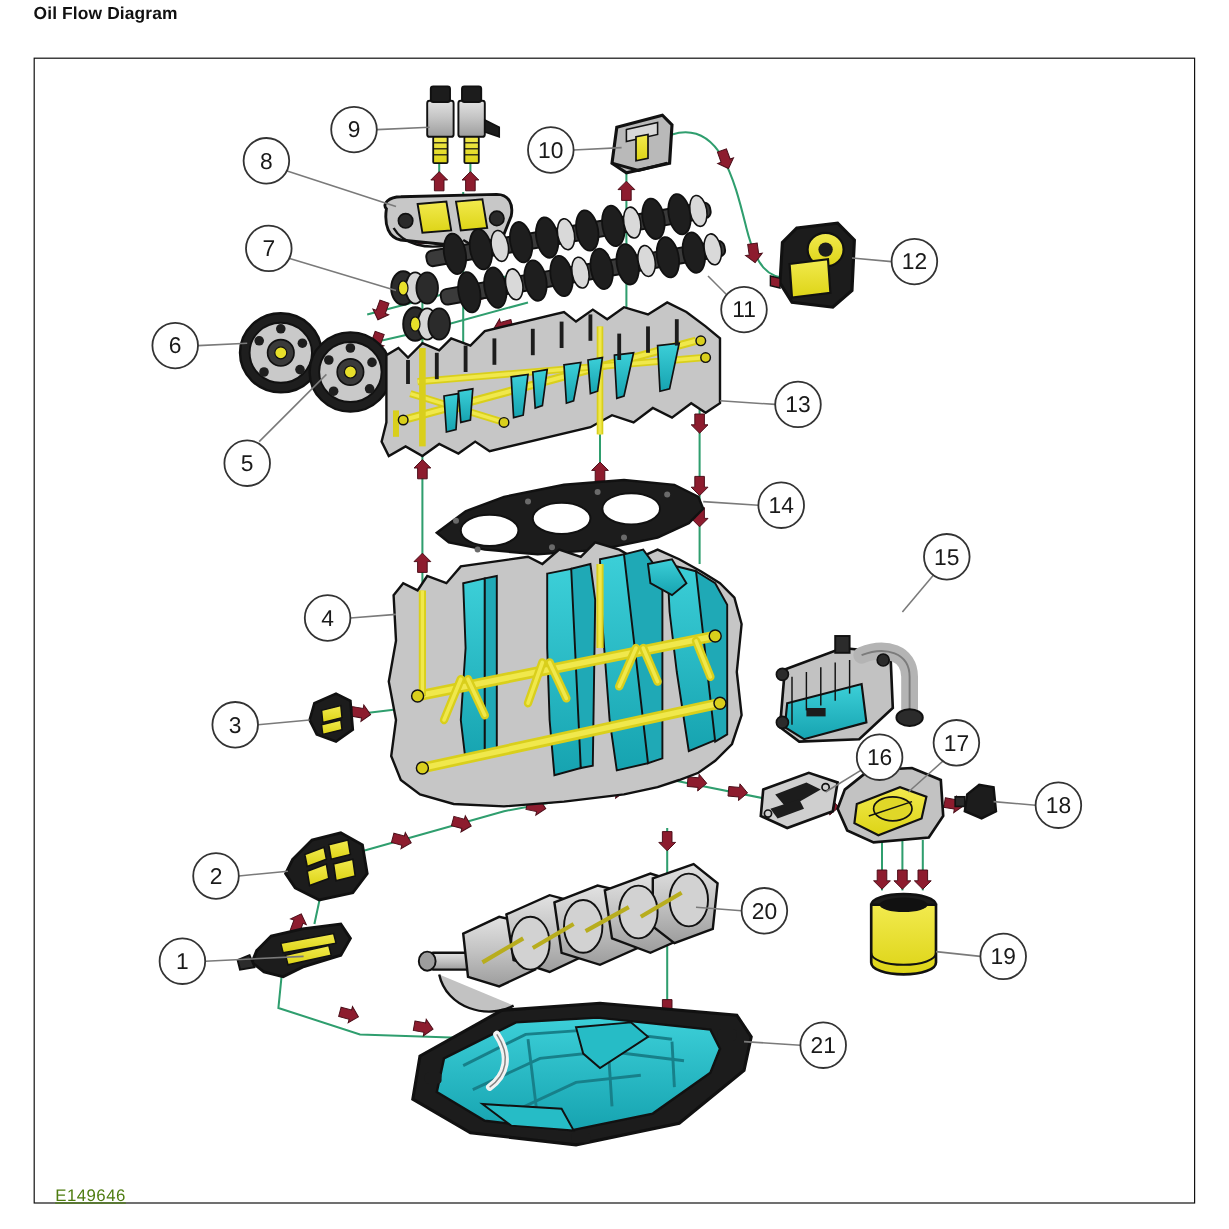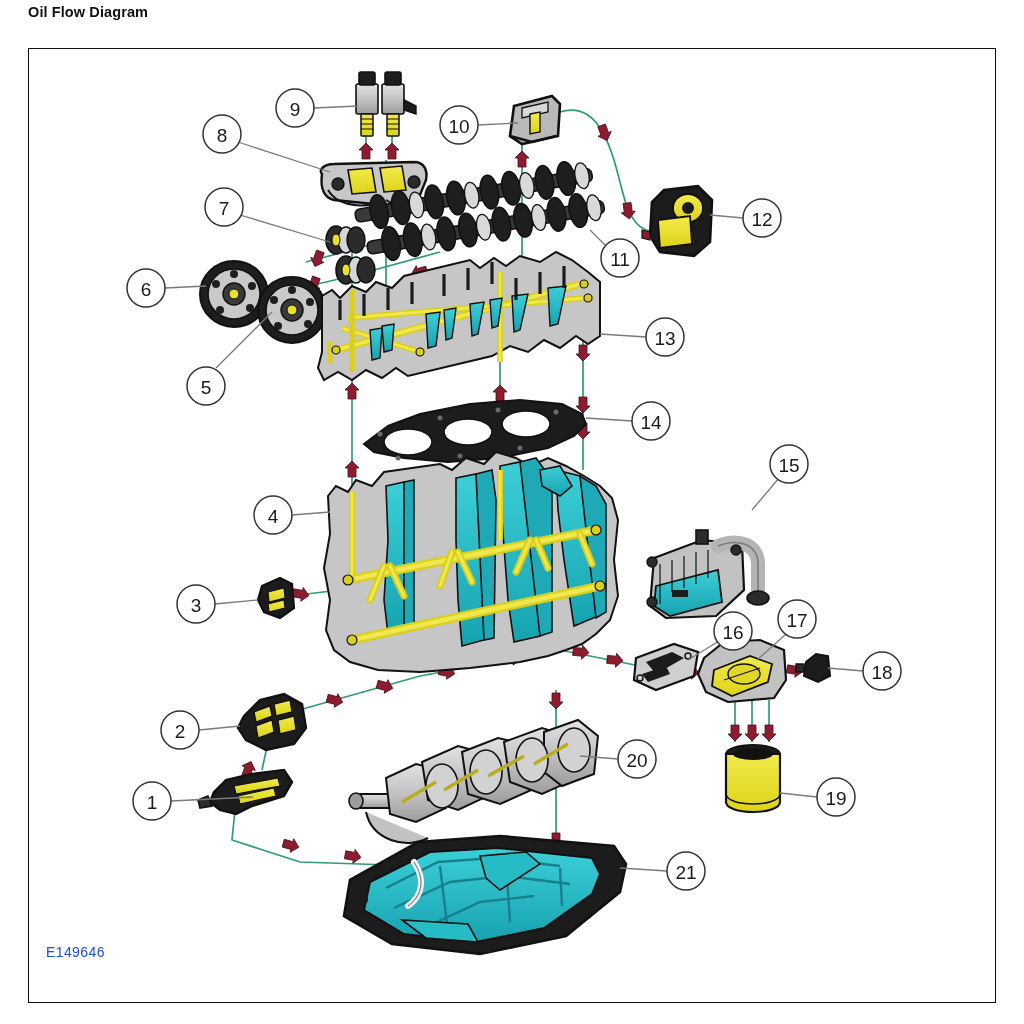--- a/index.html
+++ b/index.html
@@ -1,20 +1,20 @@
 <!DOCTYPE html>
 <html><head>
 <meta charset="utf-8">
 <style>
   html,body{margin:0;padding:0;background:#ffffff;}
   body{width:1024px;height:1024px;font-family:"Liberation Sans",sans-serif;-webkit-font-smoothing:antialiased;}
   #page{position:relative;width:1024px;height:1024px;overflow:hidden;background:#fff;}
   #title{position:absolute;left:28px;top:4px;font-size:14.5px;font-weight:bold;color:#111;letter-spacing:.1px;}
   #frame{position:absolute;left:28px;top:48px;width:968px;height:955px;border:1.6px solid #111;background:#fff;box-sizing:border-box;}
-  #code{position:absolute;left:46px;top:944px;font-size:14px;color:#1d4ed8;letter-spacing:.4px;}
+  #code{position:absolute;left:46px;top:988px;font-size:14px;color:#4d7c0f;letter-spacing:.4px;text-decoration:underline;}
   svg{position:absolute;left:0;top:0;}
   .cal-c{fill:#ffffff;stroke:#333333;stroke-width:1.5;}
   .cal-t{font-family:"Liberation Sans",sans-serif;font-size:19px;fill:#1a1a1a;text-anchor:middle;dominant-baseline:central;}
 </style>
 </head>
 <body>
 
 <div id="page">
 
   <div id="title">Oil Flow Diagram</div>

